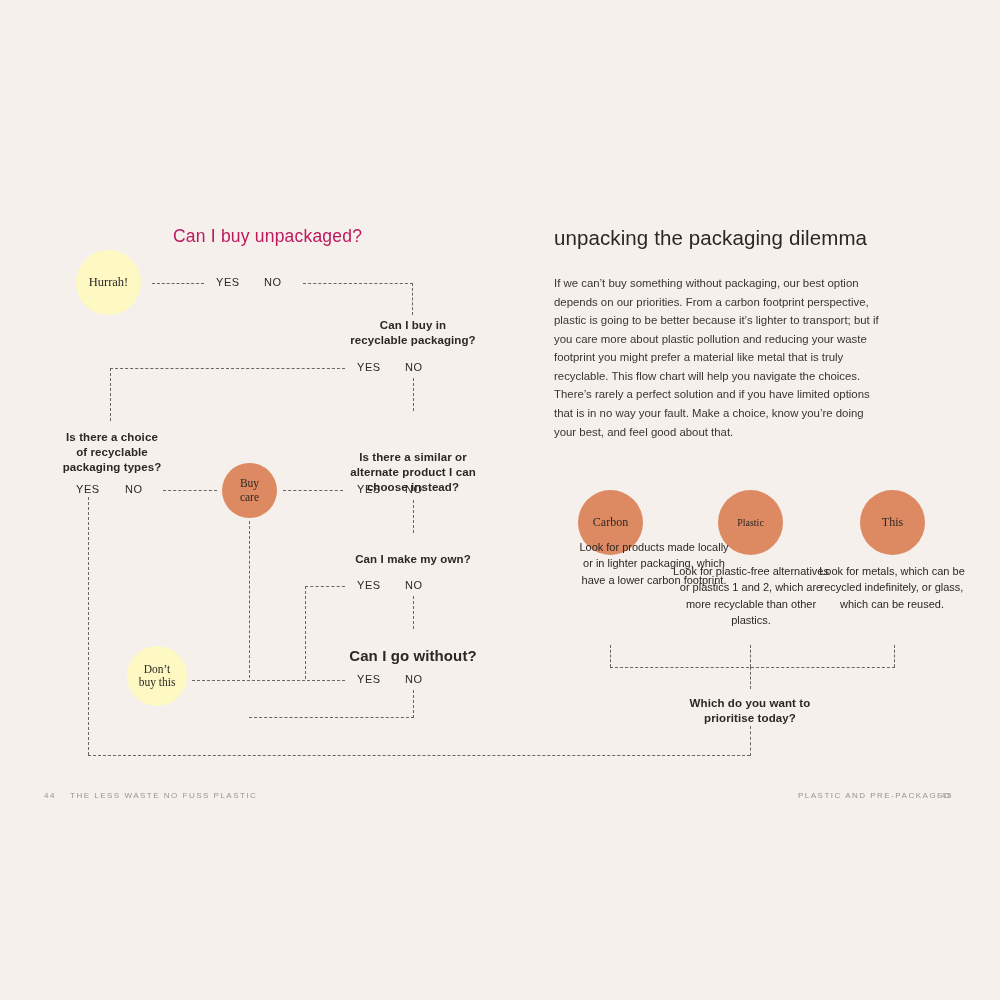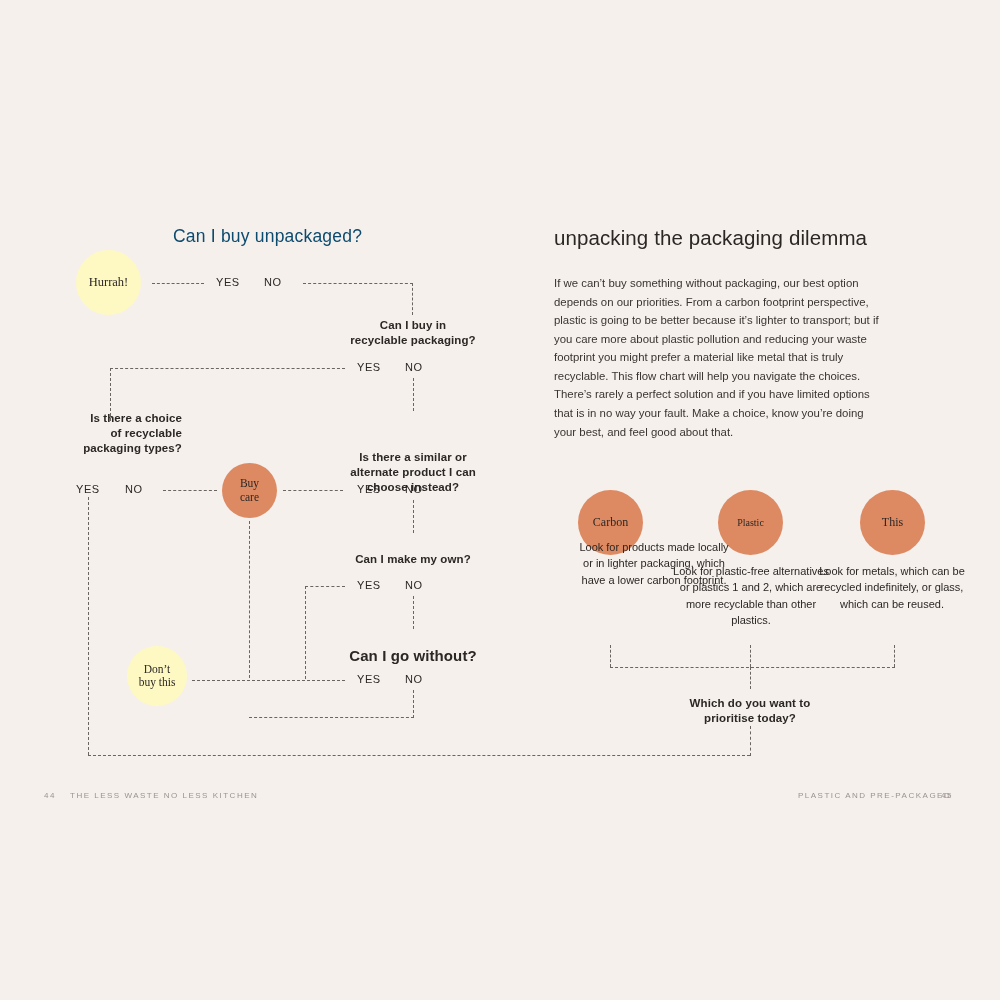--- a/index.html
+++ b/index.html
@@ -49,21 +49,21 @@
   .yn {
     position: absolute;
     font-size: 11px;
     letter-spacing: .6px;
     color: #2b2725;
     font-family: "Liberation Sans", sans-serif;
   }
   .flow-title {
     position: absolute;
     font-size: 17.5px;
-    color: #0c4a6e;
+    color: #be185d;
     font-family: "Liberation Sans", sans-serif;
     letter-spacing: .2px;
     font-weight: 400;
   }
 
   
   .dh {           
     position: absolute;
     height: 0;
     border-top: 1px dashed #6b6461;
@@ -137,21 +137,21 @@
     </div>
 
     <div class="yn" style="left:357px; top:361px;">YES</div>
     <div class="yn" style="left:405px; top:361px;">NO</div>
 
     <div class="dh" style="left:110px; top:368px; width:235px;"></div>
     <div class="dv" style="left:110px; top:368px; height:53px;"></div>
 
     <div class="dv" style="left:413px; top:378px; height:33px;"></div>
 
-    <div class="q" style="left:42px; top:411px; width:140px;text-align:right;">
+    <div class="q" style="left:42px; top:430px; width:140px;">
       <span style="white-space:pre-line;">Is there a choice
 of recyclable
 packaging types?</span>
     </div>
 
     <div class="yn" style="left:76px; top:483px;">YES</div>
     <div class="yn" style="left:125px; top:483px;">NO</div>
 
     <div class="q" style="left:323px; top:418px; width:180px;margin-top:32px;">
       <span style="white-space:pre-line;">Is there a similar or
@@ -238,17 +238,17 @@
     <div class="q" style="left:660px; top:696px; width:180px; font-size:11.5px;">
       <span style="white-space:pre-line;">Which do you want to
 prioritise today?</span>
     </div>
 
     <div class="dv" style="left:750px; top:726px; height:30px;"></div>
 
   </div>
 
   <div class="footer" style="left:44px; top:791px;">44</div>
-  <div class="footer" style="left:70px; top:791px;">THE LESS WASTE NO LESS KITCHEN</div>
+  <div class="footer" style="left:70px; top:791px;">THE LESS WASTE NO FUSS PLASTIC</div>
   <div class="footer" style="left:798px; top:791px;">PLASTIC AND PRE-PACKAGED</div>
   <div class="footer" style="left:941px; top:791px;">45</div>
 
 </div>
 
 </body></html>

